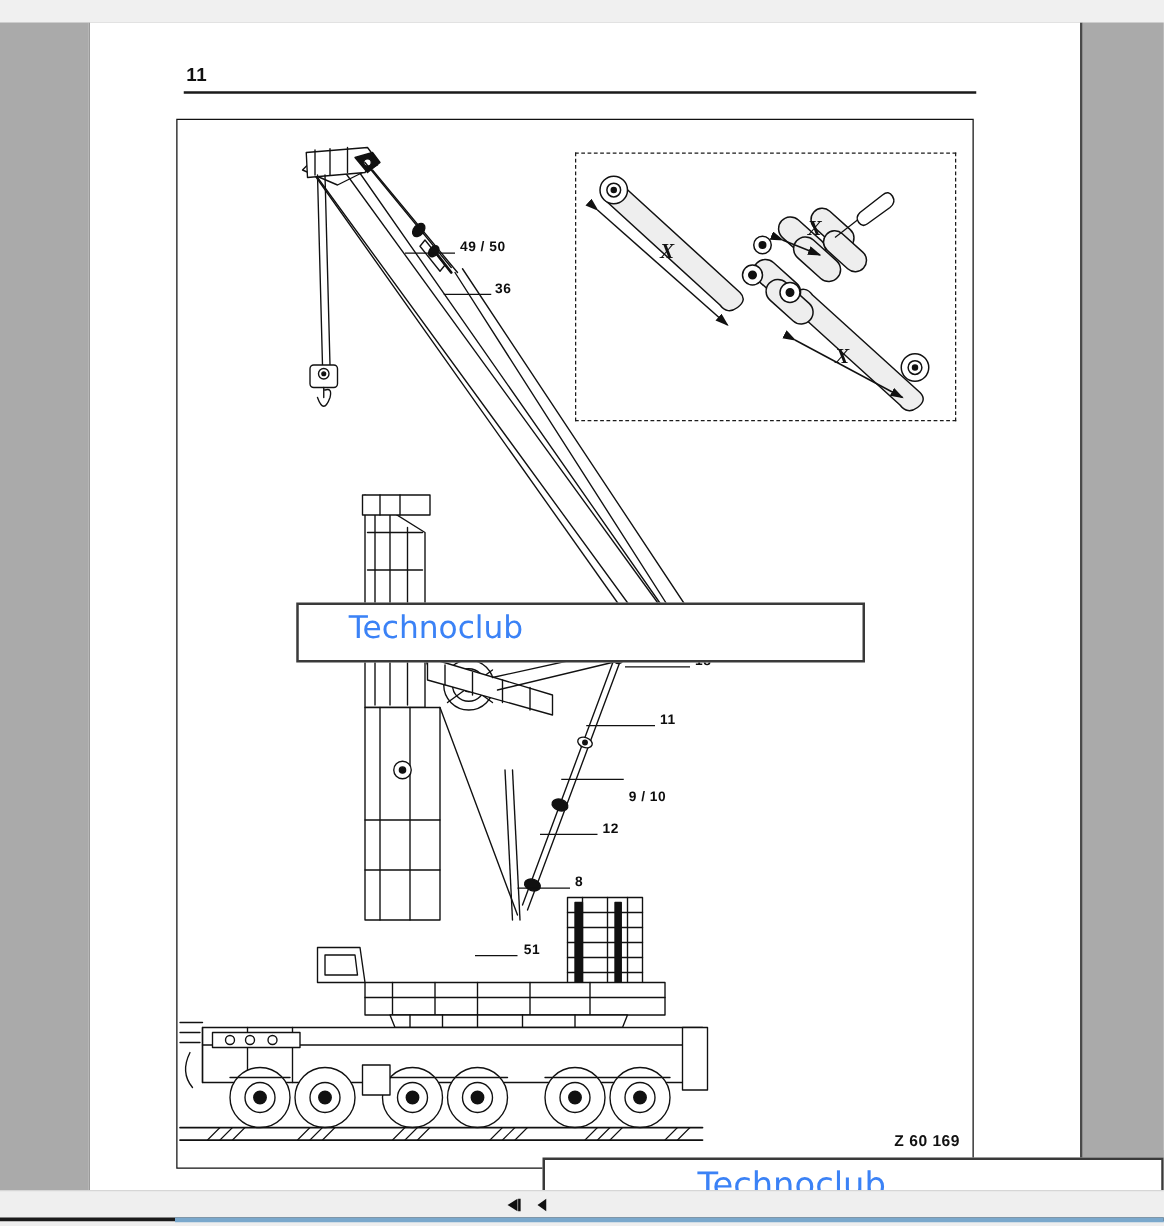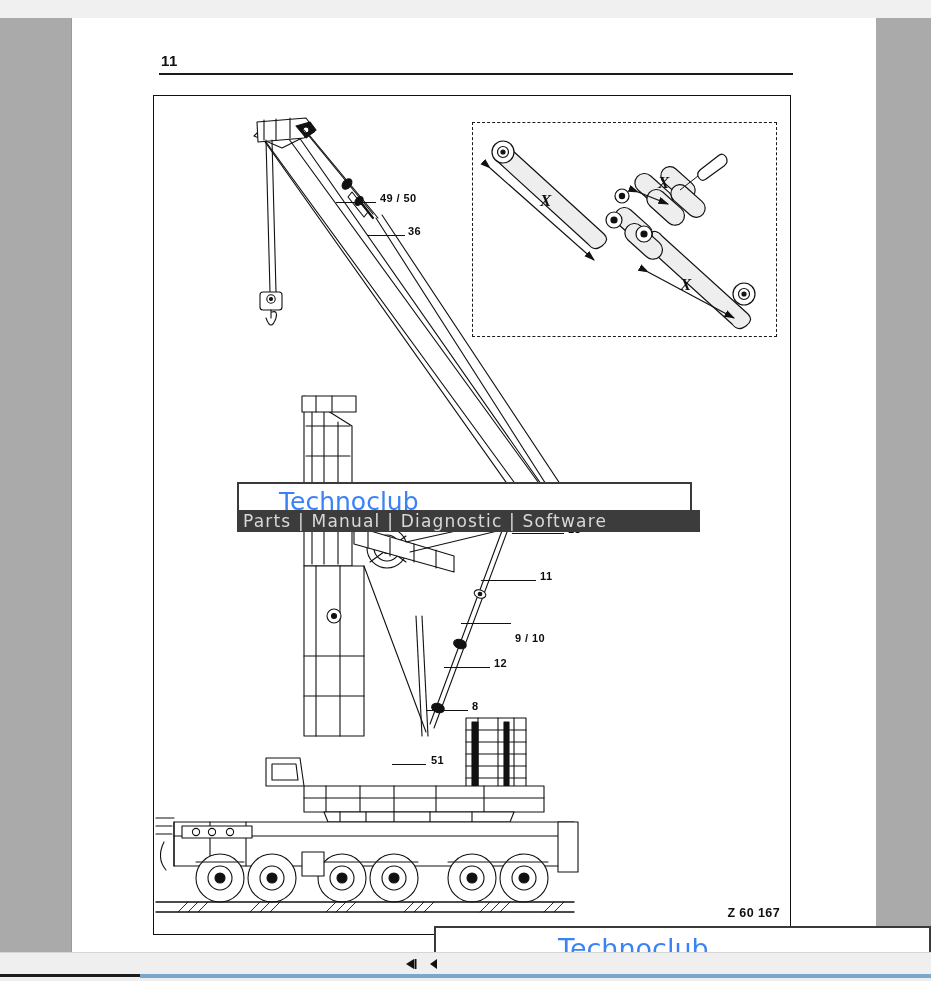--- a/index.html
+++ b/index.html
@@ -10,21 +10,21 @@
   }
 
   
   #viewer{position:absolute;left:0;top:0;width:931px;height:981px;background:#f0f0f0;}
   #topstrip{position:absolute;left:0;top:0;width:931px;height:18px;background:#f0f0f0;}
   #doc-area{position:absolute;left:0;top:18px;width:931px;height:934px;background:#aaaaaa;overflow:hidden;}
 
   
   #page-shadow{position:absolute;left:71px;top:0px;width:795px;height:934px;background:#ffffff;
        border-left:1px solid #9a9a9a;border-right:2px solid #4a4a4a;box-sizing:border-box;}
-  #page{position:absolute;left:72px;top:0px;width:792px;height:934px;background:#ffffff;margin-left:12px;}
+  #page{position:absolute;left:72px;top:0px;width:792px;height:934px;background:#ffffff;}
 
   
   #pagenum{position:absolute;left:77px;top:34px;font-size:15px;font-weight:bold;color:#111;letter-spacing:.5px;}
   #rule{position:absolute;left:75px;top:55px;width:634px;height:0;border-top:2.5px solid #1a1a1a;}
 
   #frame{position:absolute;left:69px;top:77px;width:636px;height:838px;border:1.6px solid #111;background:#fff;}
 
   
   #inset{position:absolute;left:318px;top:26px;width:305px;height:215px;}
   #inset .dash{position:absolute;inset:0;border:1.4px dashed #1a1a1a;}
@@ -287,27 +287,26 @@
 
         <div class="leader" style="left:290px;top:571px;width:46px;"></div>
         <div class="callout" style="left:340px;top:561px;">12</div>
 
         <div class="leader" style="left:272px;top:614px;width:42px;"></div>
         <div class="callout" style="left:318px;top:604px;">8</div>
 
         <div class="leader" style="left:238px;top:668px;width:34px;"></div>
         <div class="callout" style="left:277px;top:658px;">51</div>
 
-        <div id="figcode">Z 60 167</div>
+        <div id="figcode">Z 60 169</div>
       </div>
     </div>
 
     <div class="wm" id="wm1">
       <div class="wm-title">Technoclub</div>
-      <div class="wm-bar">Parts  |  Manual |   Diagnostic  |  Software</div>
     </div>
 
     <div class="wm" id="wm2">
       <div class="wm-outer"></div>
       <div class="wm-title">Technoclub</div>
 
     </div>
 
   </div>
 

